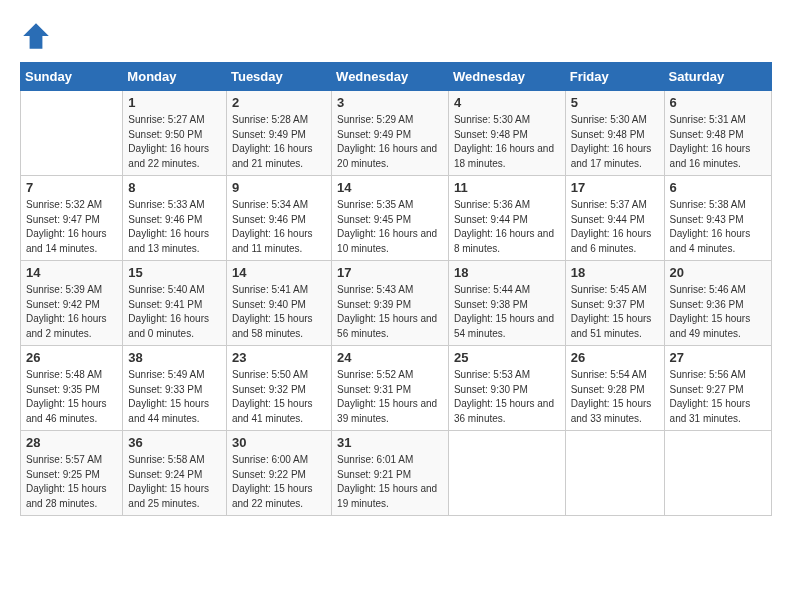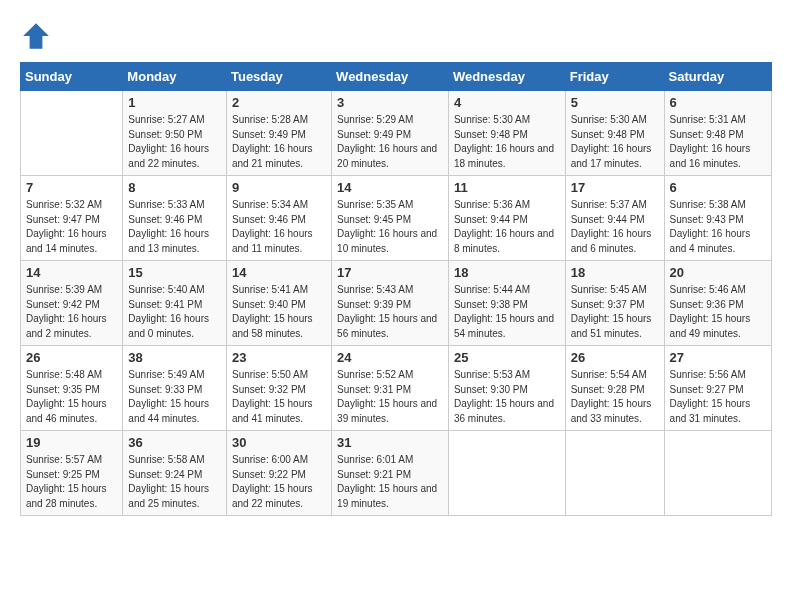--- a/index.html
+++ b/index.html
@@ -239,21 +239,21 @@
           <span class="day-num">26</span>
           <div class="cell-content">Sunrise: 5:54 AM<br>Sunset: 9:28 PM<br>Daylight: 15 hours and 33 minutes.</div>
         </td>
         <td>
           <span class="day-num">27</span>
           <div class="cell-content">Sunrise: 5:56 AM<br>Sunset: 9:27 PM<br>Daylight: 15 hours and 31 minutes.</div>
         </td>
       </tr>
       <tr>
         <td>
-          <span class="day-num">19</span>
+          <span class="day-num">28</span>
           <div class="cell-content">Sunrise: 5:57 AM<br>Sunset: 9:25 PM<br>Daylight: 15 hours and 28 minutes.</div>
         </td>
         <td>
           <span class="day-num">36</span>
           <div class="cell-content">Sunrise: 5:58 AM<br>Sunset: 9:24 PM<br>Daylight: 15 hours and 25 minutes.</div>
         </td>
         <td>
           <span class="day-num">30</span>
           <div class="cell-content">Sunrise: 6:00 AM<br>Sunset: 9:22 PM<br>Daylight: 15 hours and 22 minutes.</div>
         </td>

